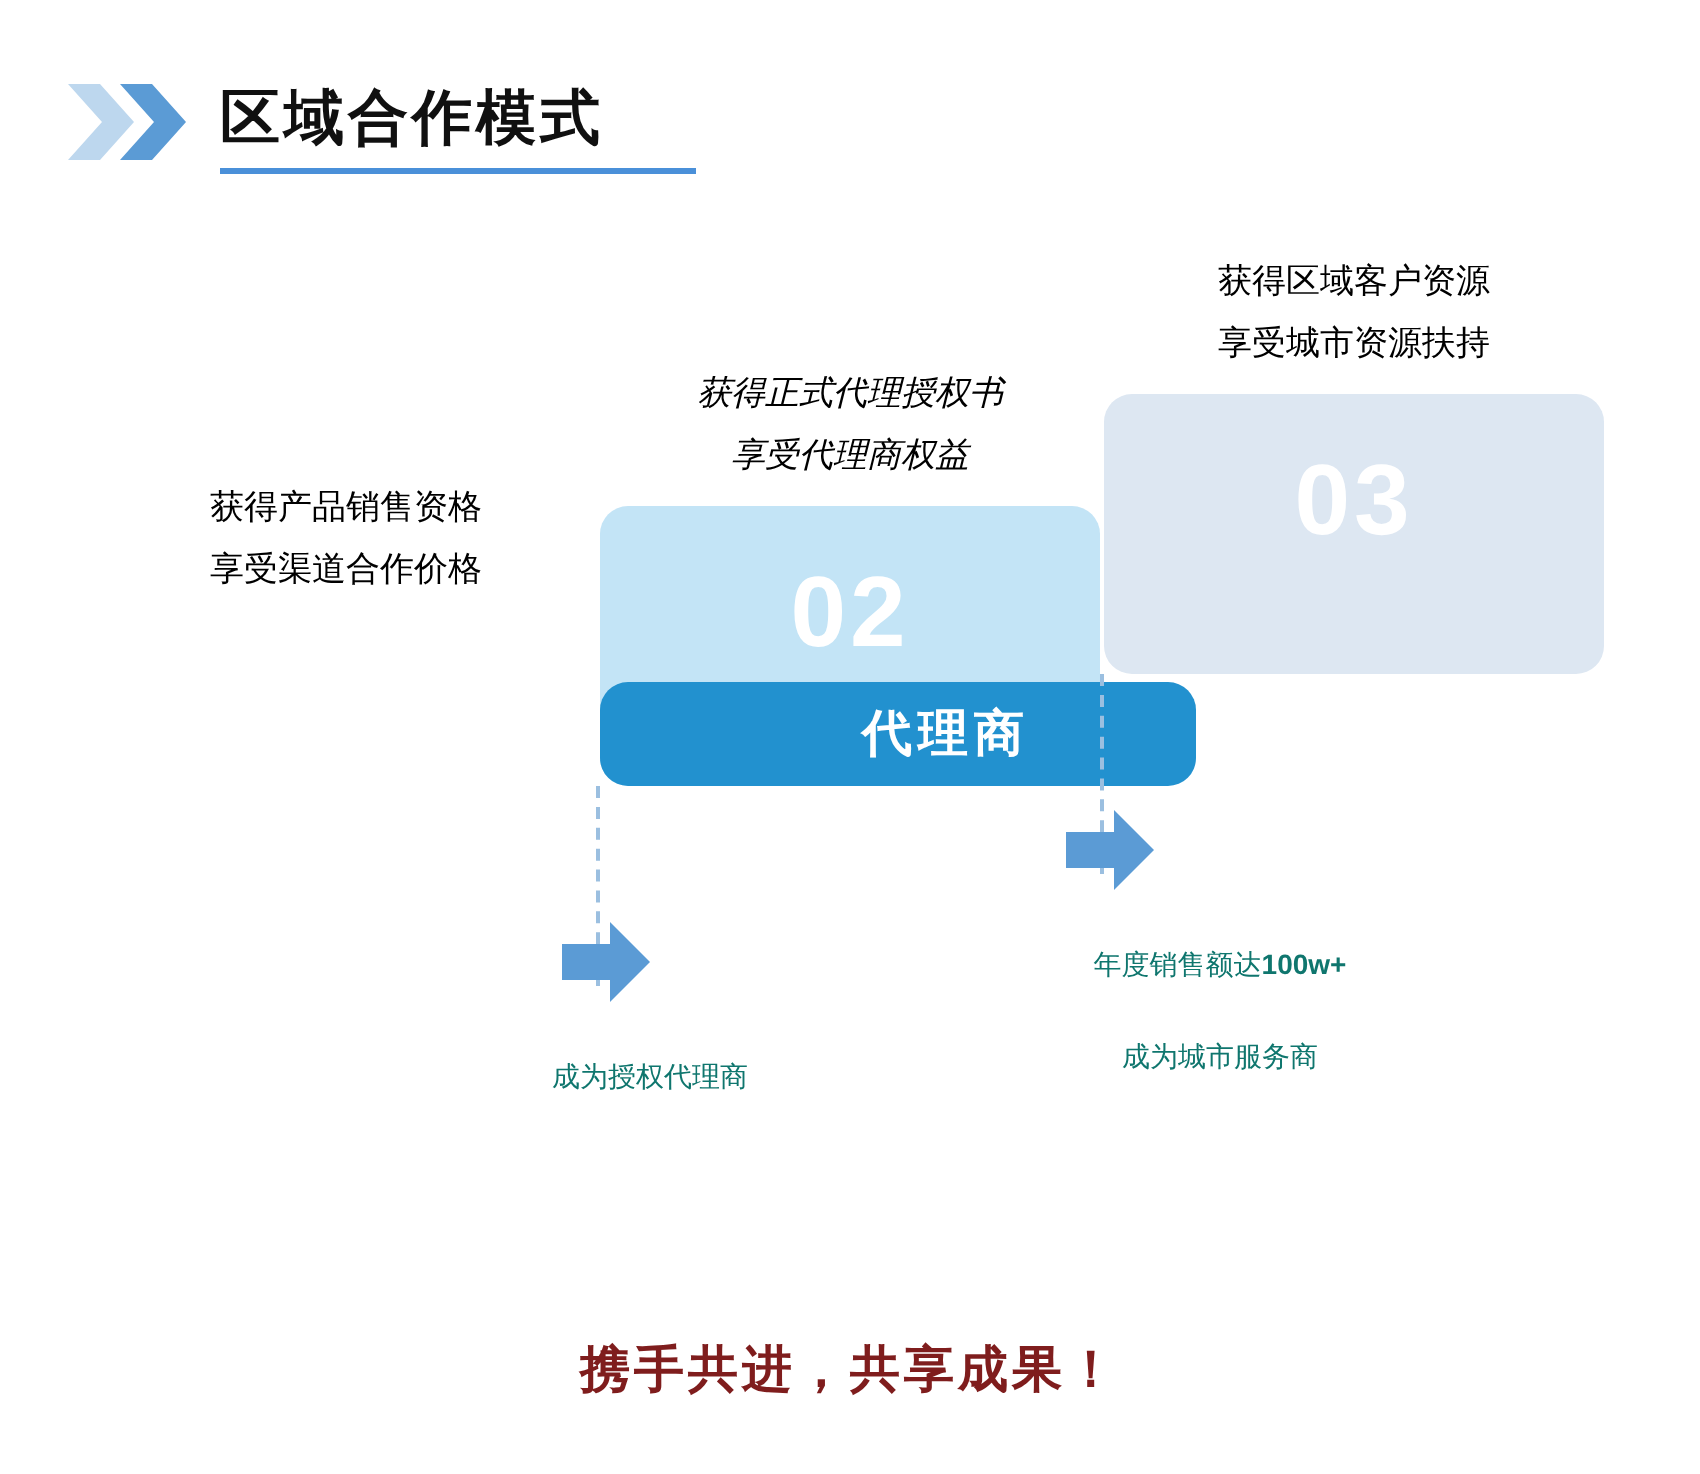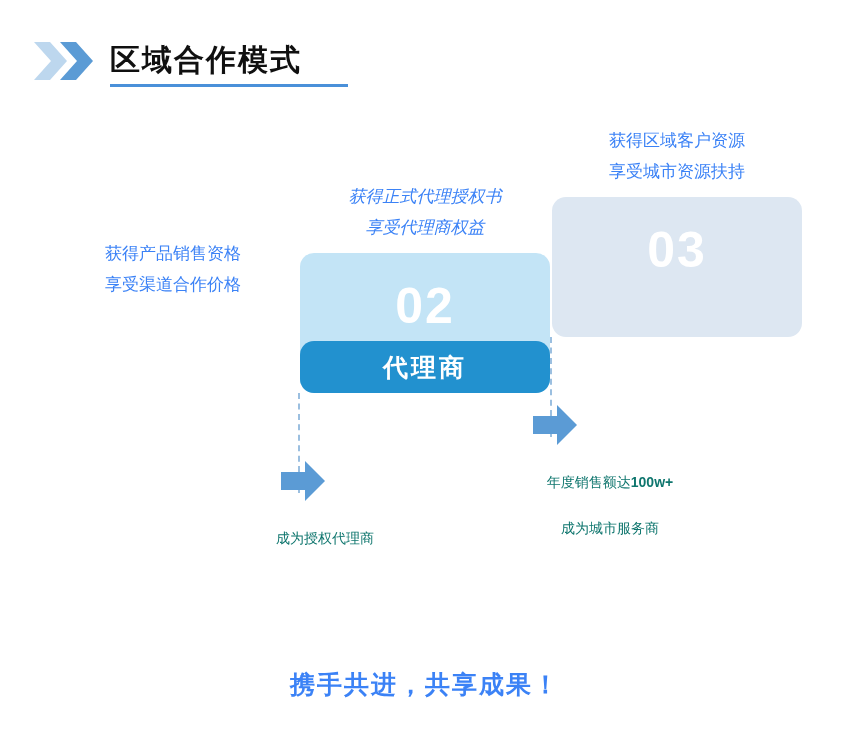--- a/index.html
+++ b/index.html
@@ -48,21 +48,21 @@
   }
 
   
   #steps { position: absolute; left: 0; top: 0; width: 850px; height: 737px; }
 
   .step-caption {
     position: absolute;
     text-align: center;
     font-size: 17px;
     line-height: 31px;
-    color: #3b82f6;
+    color: #000000;
     white-space: nowrap;
   }
 
   .card {
     position: absolute;
     border-radius: 26px;
   }
   .card-top {
     position: absolute;
     left: 0; top: 0;
@@ -95,21 +95,21 @@
   
   #card-01 { left: 48px; top: 310px; width: 250px; height: 140px; }
   #card-01 .card-top { height: 140px; background: #9fc9fc; }
   #card-01 .card-num { top: 28px; }
   #card-01 .card-bar { top: 88px; height: 52px; background: #5c9bfb; line-height: 52px; }
 
   
   #card-02 { left: 300px; top: 253px; width: 250px; height: 180px; }
   #card-02 .card-top { height: 140px; background: #c3e4f6; }
   #card-02 .card-num { top: 28px; }
-  #card-02 .card-bar { top: 88px; height: 52px; background: #2291cf; line-height: 52px; }
+  #card-02 .card-bar { top: 88px; height: 52px; background: #2291cf; line-height: 52px; padding-left: 48px; }
 
   
   #card-03 { left: 552px; top: 197px; width: 250px; height: 140px; }
   #card-03 .card-top { height: 140px; background: #dde7f2; }
   #card-03 .card-num { top: 28px; }
   #card-03 .card-bar { top: 88px; height: 52px; background: #0a62be; line-height: 52px; }
 
   
   .dashed-line {
     position: absolute;
@@ -135,21 +135,21 @@
 
   
   #footer-slogan {
     position: absolute;
     left: 0; top: 668px;
     width: 850px;
     text-align: center;
     font-size: 25px;
     font-weight: bold;
     letter-spacing: 2px;
-    color: #3b82f6;
+    color: #7f1d1d;
   }
 </style>
 </head>
 <body>
 
 <div id="header">
 
   <div id="chevrons">
     <svg width="62" height="38" viewBox="0 0 62 38" xmlns="http://www.w3.org/2000/svg">
       <polygon points="0,0 16,0 33,19 16,38 0,38 17,19" fill="#bdd7ee"></polygon>

